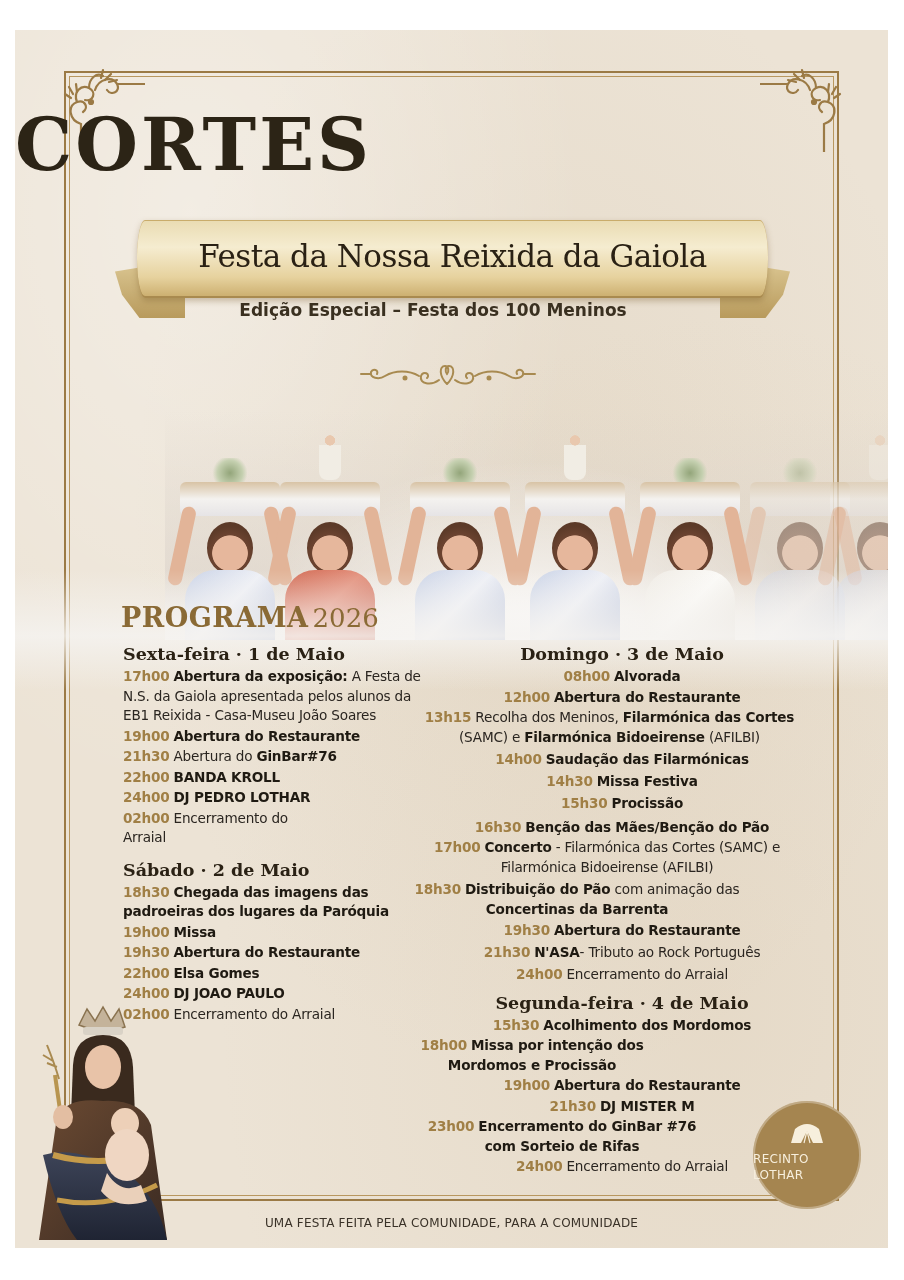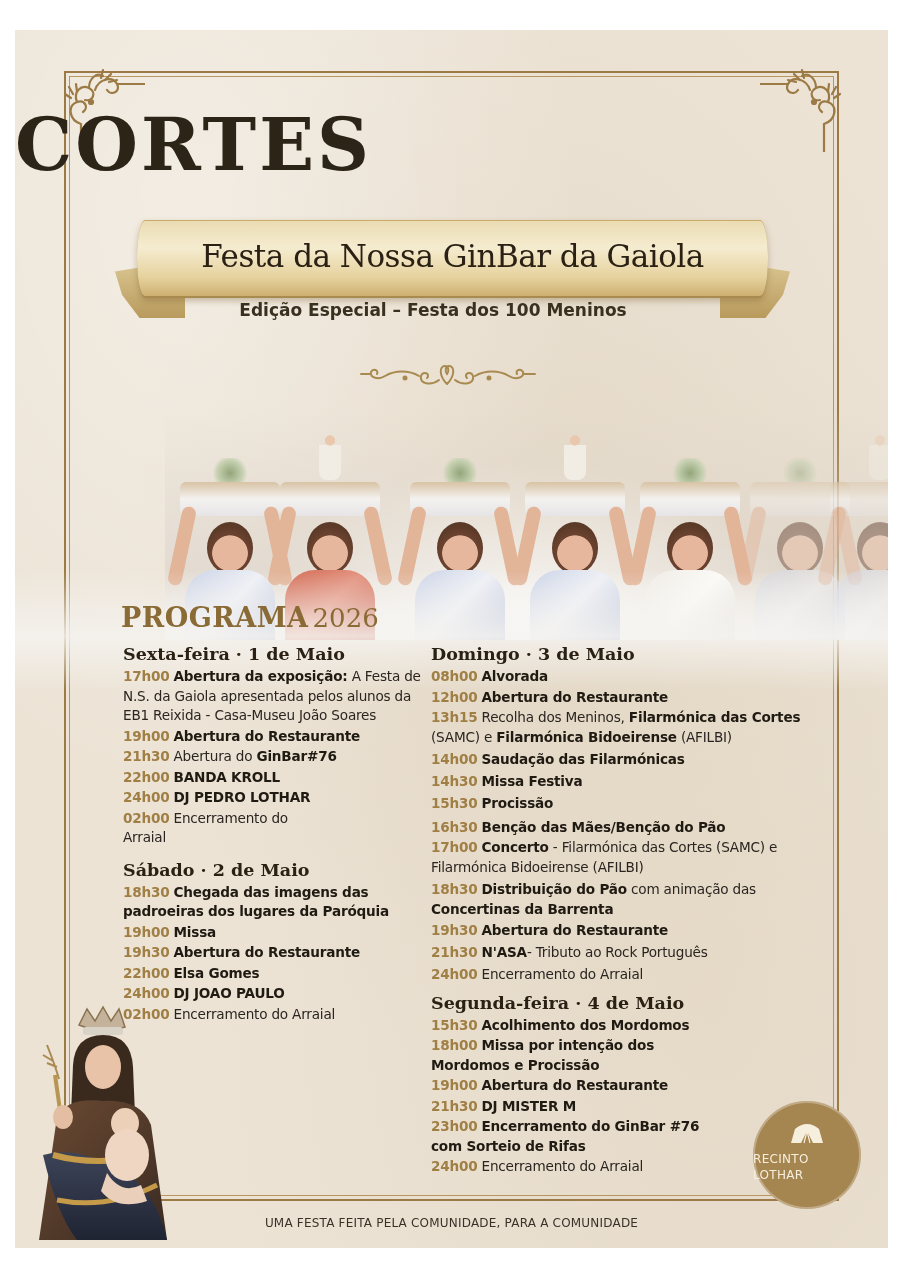--- a/index.html
+++ b/index.html
@@ -93,21 +93,21 @@
 
     .programa {
       position: absolute; left: 106px; top: 572px;
       font-family: "DejaVu Serif", serif; color: #8a6a35;
     }
     .programa .word { font-weight: bold; font-size: 27px; letter-spacing: 0.5px; }
     .programa .year { font-size: 26px; margin-left: 4px; }
 
     .col { position: absolute; font-family: "DejaVu Sans", sans-serif; color: #1f1a12; }
     .col.left { left: 108px; top: 614px; width: 300px; }
-    .col.right { left: 416px; top: 614px; width: 420px; }
+    .col.right { left: 397px; top: 614px; width: 420px; text-align: center; }
 
     .day { margin-bottom: 12px; }
     .day-title {
       font-family: "DejaVu Serif", serif; font-weight: bold; font-size: 17.5px; color: #2a2114;
       text-decoration-thickness: 2px; text-underline-offset: 3px;
       margin-bottom: 3px; white-space: nowrap;
     }
     .ev { font-size: 13.6px; line-height: 19.5px; margin-bottom: 1px; letter-spacing: -0.2px; }
     .ev .t { color: #a07f45; font-weight: bold; margin-right: 4px; }
     .ev b { font-weight: bold; color: #1f1a12; }
@@ -162,21 +162,21 @@
       <circle cx="36" cy="40" r="2" fill="#9b7a45"></circle>
     </svg>
   </div>
 
   <div class="title">CORTES</div>
 
   <div class="ribbon-wrap">
     <div class="ribbon-tail left"></div>
     <div class="ribbon-tail right"></div>
     <div class="ribbon-main"></div>
-    <div class="ribbon-text">Festa da Nossa GinBar da Gaiola</div>
+    <div class="ribbon-text">Festa da Nossa Reixida da Gaiola</div>
   </div>
 
   <div class="subtitle">Edição Especial – Festa dos 100 Meninos</div>
 
   <div class="divider-orn">
     <svg viewBox="0 0 185 30" fill="none" stroke="#a88a50" stroke-width="2" stroke-linecap="round">
       <path d="M92 24 C84 16 84 6 90 6 C94 6 94 12 92 14 C90 12 90 6 94 6 C100 6 100 16 92 24"></path>
       <path d="M84 20 C76 26 64 24 66 16 C68 10 76 14 72 18"></path>
       <path d="M100 20 C108 26 120 24 118 16 C116 10 108 14 112 18"></path>
       <path d="M64 16 C54 10 40 10 30 16 C24 20 14 18 16 12 C18 8 24 10 22 14"></path>

